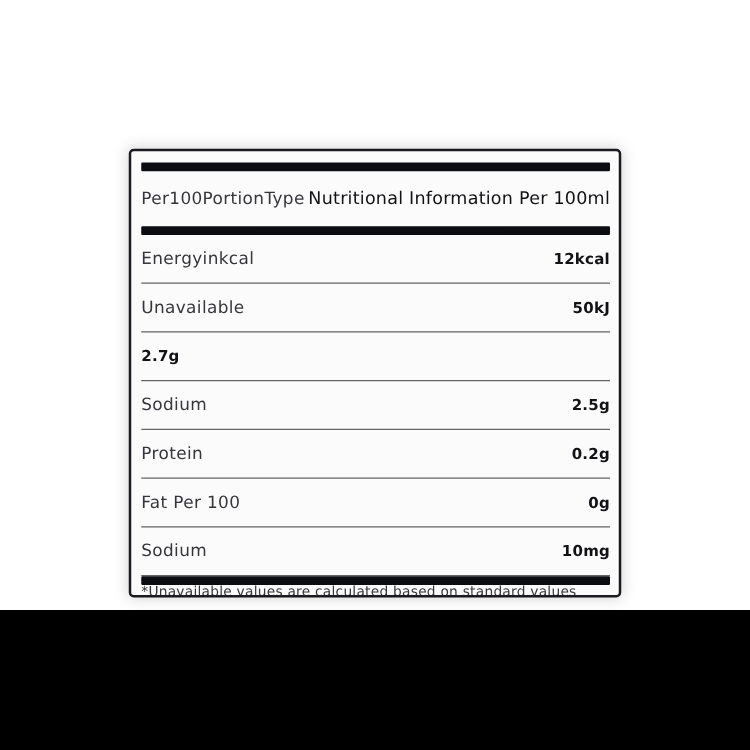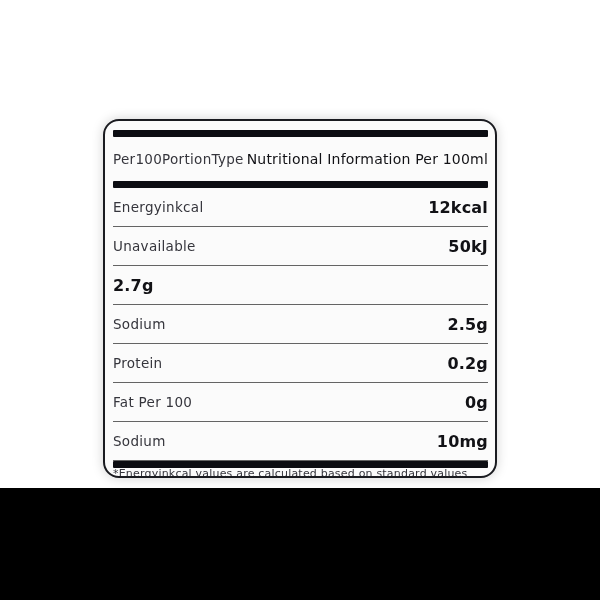--- a/index.html
+++ b/index.html
@@ -20,21 +20,21 @@
     position:relative;
     overflow:hidden;
   }
   .stage{position:absolute;left:0;top:0;width:600px;height:600px;}
   .card{
     position:absolute;
     left:103px;top:119px;
     width:394px;height:359px;
     background:var(--card-bg);
     border:2px solid var(--card-border);
-    border-radius:16px;
+    border-radius:4px;
     box-shadow:0 0 12px rgba(0,0,0,0.18);
     padding:9px 7px 0 8px;
     display:flex;
     flex-direction:column;
     overflow:hidden;
   }
   .bar{
     height:7px;
     flex:0 0 7px;
     background:var(--bar-color);
@@ -67,21 +67,21 @@
     border-bottom:1px solid var(--separator-color);
     text-align:center;
   }
   .row:last-of-type{border-bottom:none;}
   .row .label{
     font-size:13.5px;
     color:var(--label-color);
     letter-spacing:0.3px;
   }
   .row .value{
-    font-size:16px;
+    font-size:12px;
     font-weight:bold;
     color:var(--value-color);
     letter-spacing:0.2px;
   }
   .footnote{
     height:8px;
     flex:0 0 8px;
     overflow:hidden;
     font-size:11px;
     line-height:12px;
@@ -141,19 +141,19 @@
       <span class="value">0g</span>
     </div>
 
     <div class="row">
       <span class="label">Sodium</span>
       <span class="value">10mg</span>
     </div>
 
     <div class="bar"></div>
 
-    <div class="footnote">*Energyinkcal values are calculated based on standard values</div>
+    <div class="footnote">*Unavailable values are calculated based on standard values</div>
 
   </div>
 
   <div class="bottom-band"></div>
 
 </div>
 
 </body></html>

